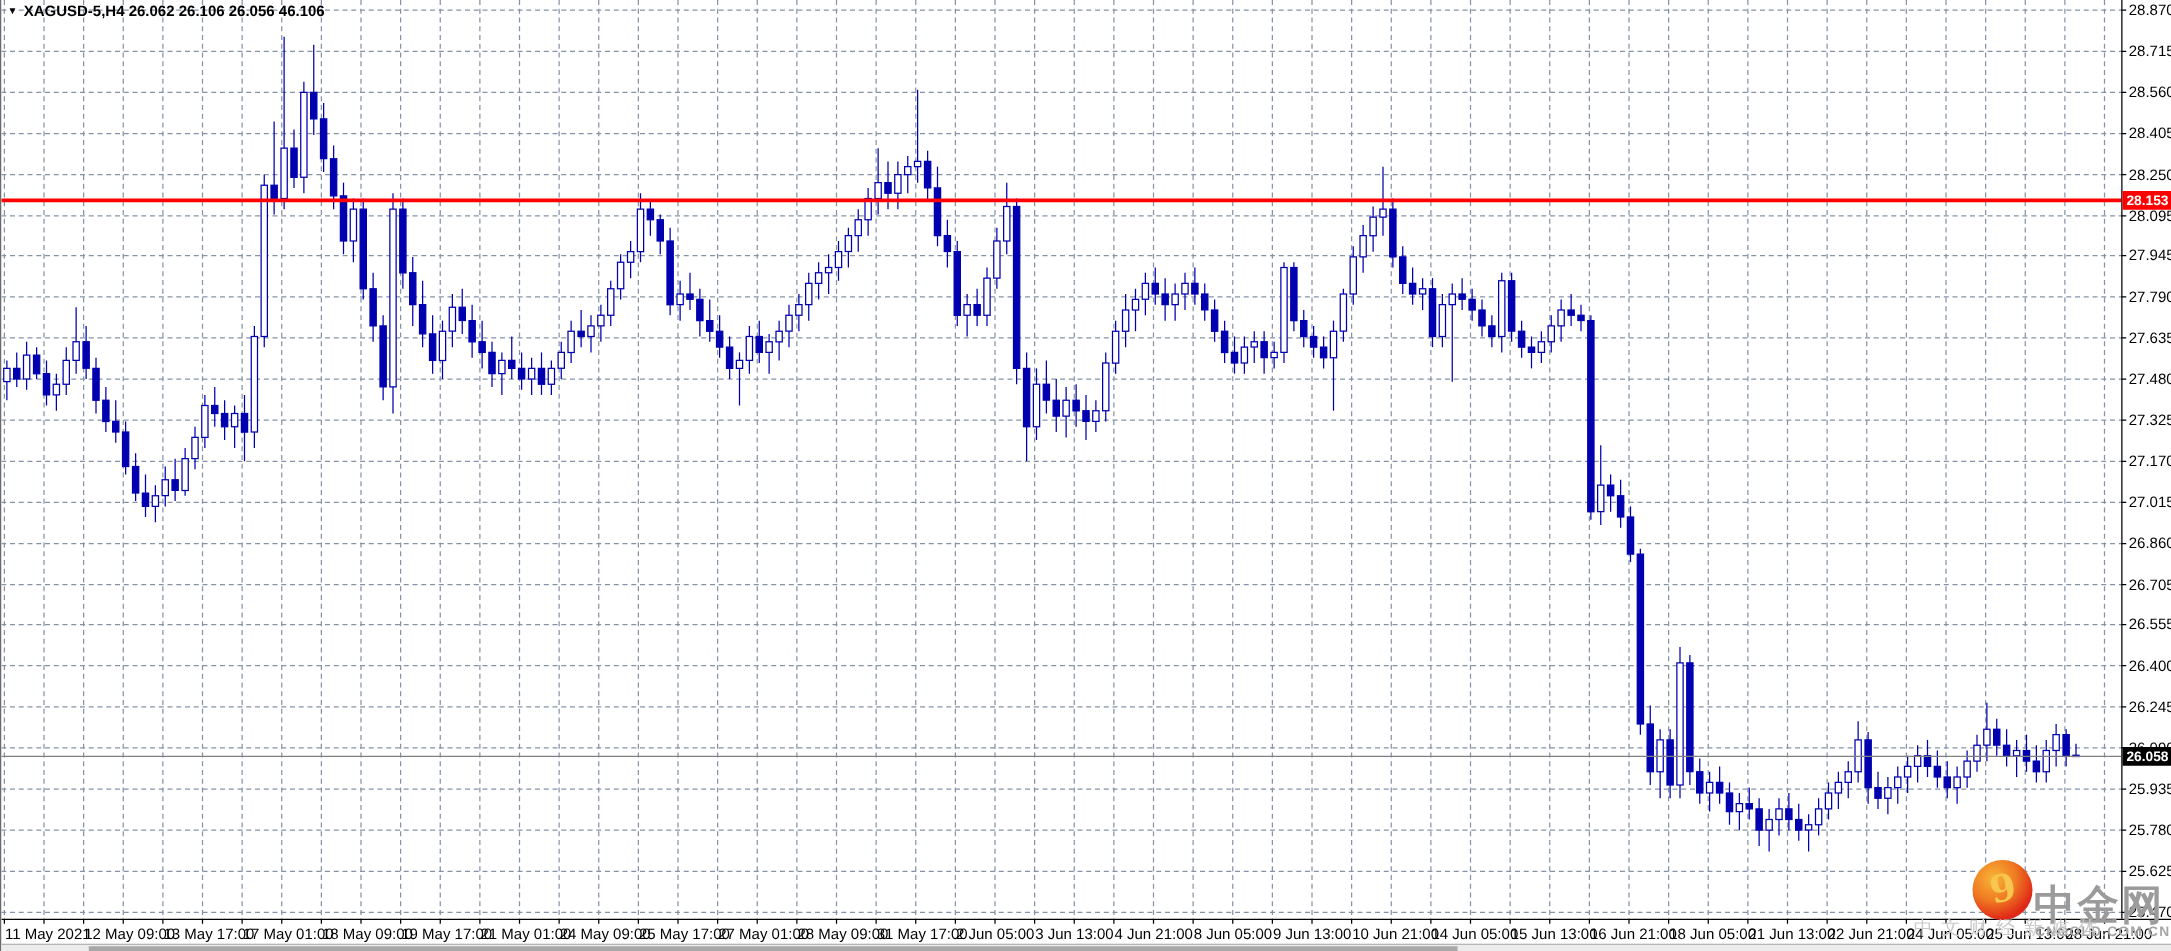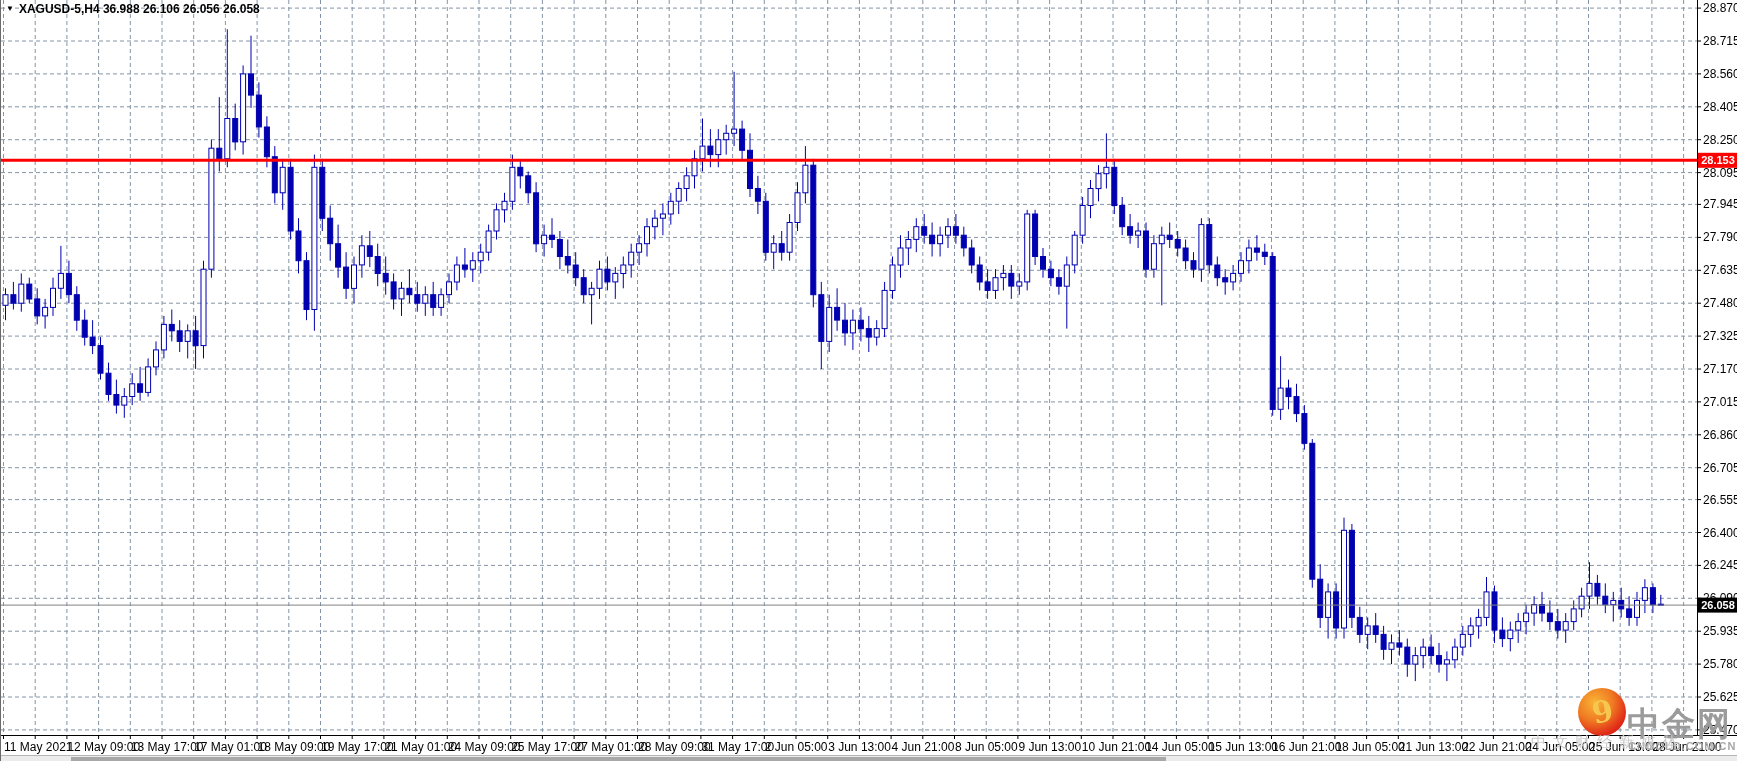--- a/index.html
+++ b/index.html
@@ -674,21 +674,21 @@
         <text class="badge-text" x="1717" y="164.3" text-anchor="middle">28.153</text>
       </g>
       <g>
         <rect x="1697" y="597.6" width="40" height="15" fill="#000000"></rect>
         <text class="badge-text" x="1717" y="609.1" text-anchor="middle">26.058</text>
       </g>
     </svg>
 
   <div class="quote">
     <span class="tri">▼</span>
-    <span>XAGUSD-5,H4  36.988 26.106 26.056 26.058</span>
+    <span>XAGUSD-5,H4  26.062 26.106 26.056 46.106</span>
   </div>
 
   <div class="logo">
     <div class="logo-circle">
       <span class="logo-swirl">9</span>
     </div>
     <div class="brand">中金网</div>
     <div class="domain">CNGOLD.COM.CN</div>
   </div>
   <div class="tagline">中文财经新媒体</div>

